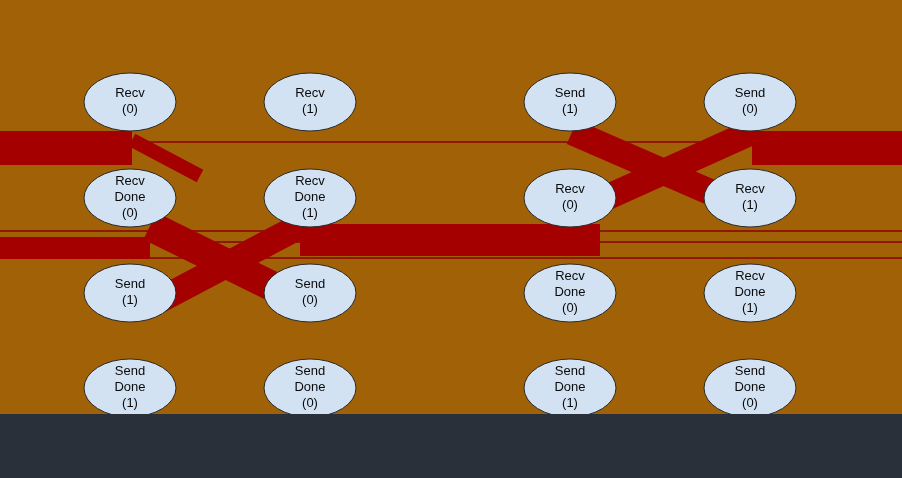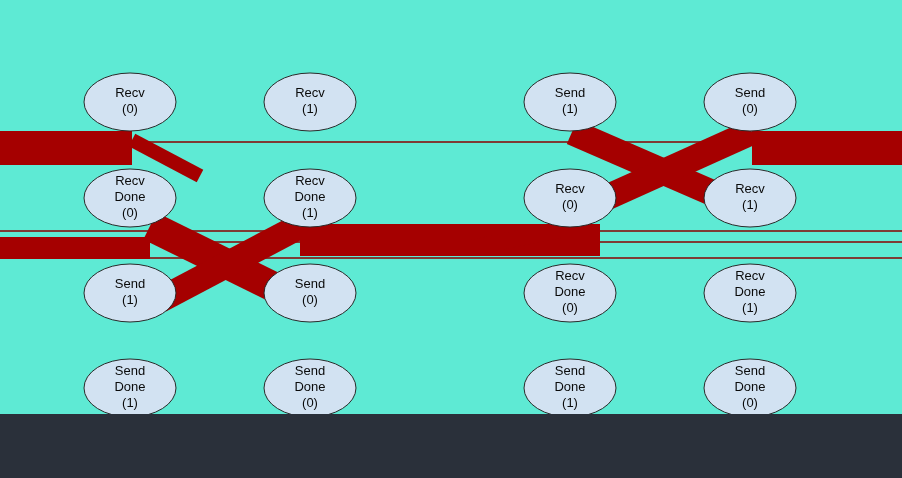--- a/index.html
+++ b/index.html
@@ -47,21 +47,21 @@
     left: 0;
     bottom: 0;
     width: 902px;
     height: 64px;
     background: #2a303a;
   }
 </style>
 </head>
 <body>
 
-<div id="canvas" style="width: 902px; height: 478px; background: #5eead4;">
+<div id="canvas" style="width: 902px; height: 478px; background: #a16207;">
 
   <svg id="graph-svg" viewBox="0 0 902 478" xmlns="http://www.w3.org/2000/svg">
     <g id="thin-edge-layer">
         <line x1="0" y1="231" x2="902" y2="231" class="edge-thin" stroke="#8a0000"></line>
         <line x1="0" y1="242" x2="902" y2="242" class="edge-thin" stroke="#8a0000"></line>
         <line x1="0" y1="258" x2="902" y2="258" class="edge-thin" stroke="#8a0000"></line>
         <line x1="0" y1="142" x2="902" y2="142" class="edge-thin" stroke="#8a0000"></line>
       </g>
     <g id="thick-edge-layer">
         <line x1="-10" y1="148" x2="132" y2="148" class="edge-thick" stroke="#a50000" stroke-width="34"></line>

